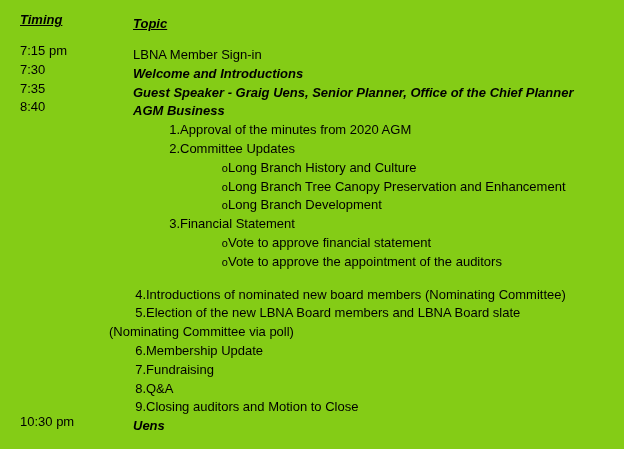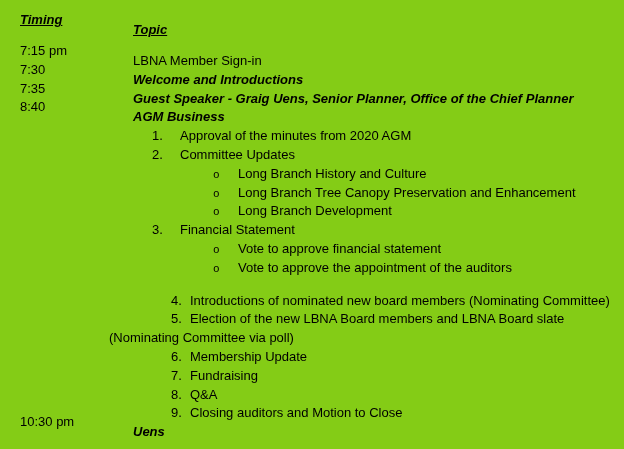--- a/index.html
+++ b/index.html
@@ -35,26 +35,27 @@
     margin-bottom: 13px;
     white-space: nowrap;
   }
   .time {
     position: absolute;
     left: 20px;
     top: 0;
   }
   .content {
     position: absolute;
-    top: 10px;
+    top: 4px;
+    text-align: right;
   }
   .ind-topic  { left: 133px; }
   .ind-num1   { left: 152px; }
-  .ind-bullet { left: 203px; margin-left: 10px; }
-  .ind-num2   { left: 127px; margin-left: 44px; }
+  .ind-bullet { left: 203px; }
+  .ind-num2   { left: 127px; }
   .ind-cont   { left: 109px; }
   .marker { display: inline-block; }
   .ind-num1  .marker { width: 28px; }
   .ind-num2  .marker { width: 19px; }
   .ind-bullet .marker {
     width: 25px;
     font-family: "Liberation Mono", monospace;
     font-size: 11px;
   }
   .bi {

